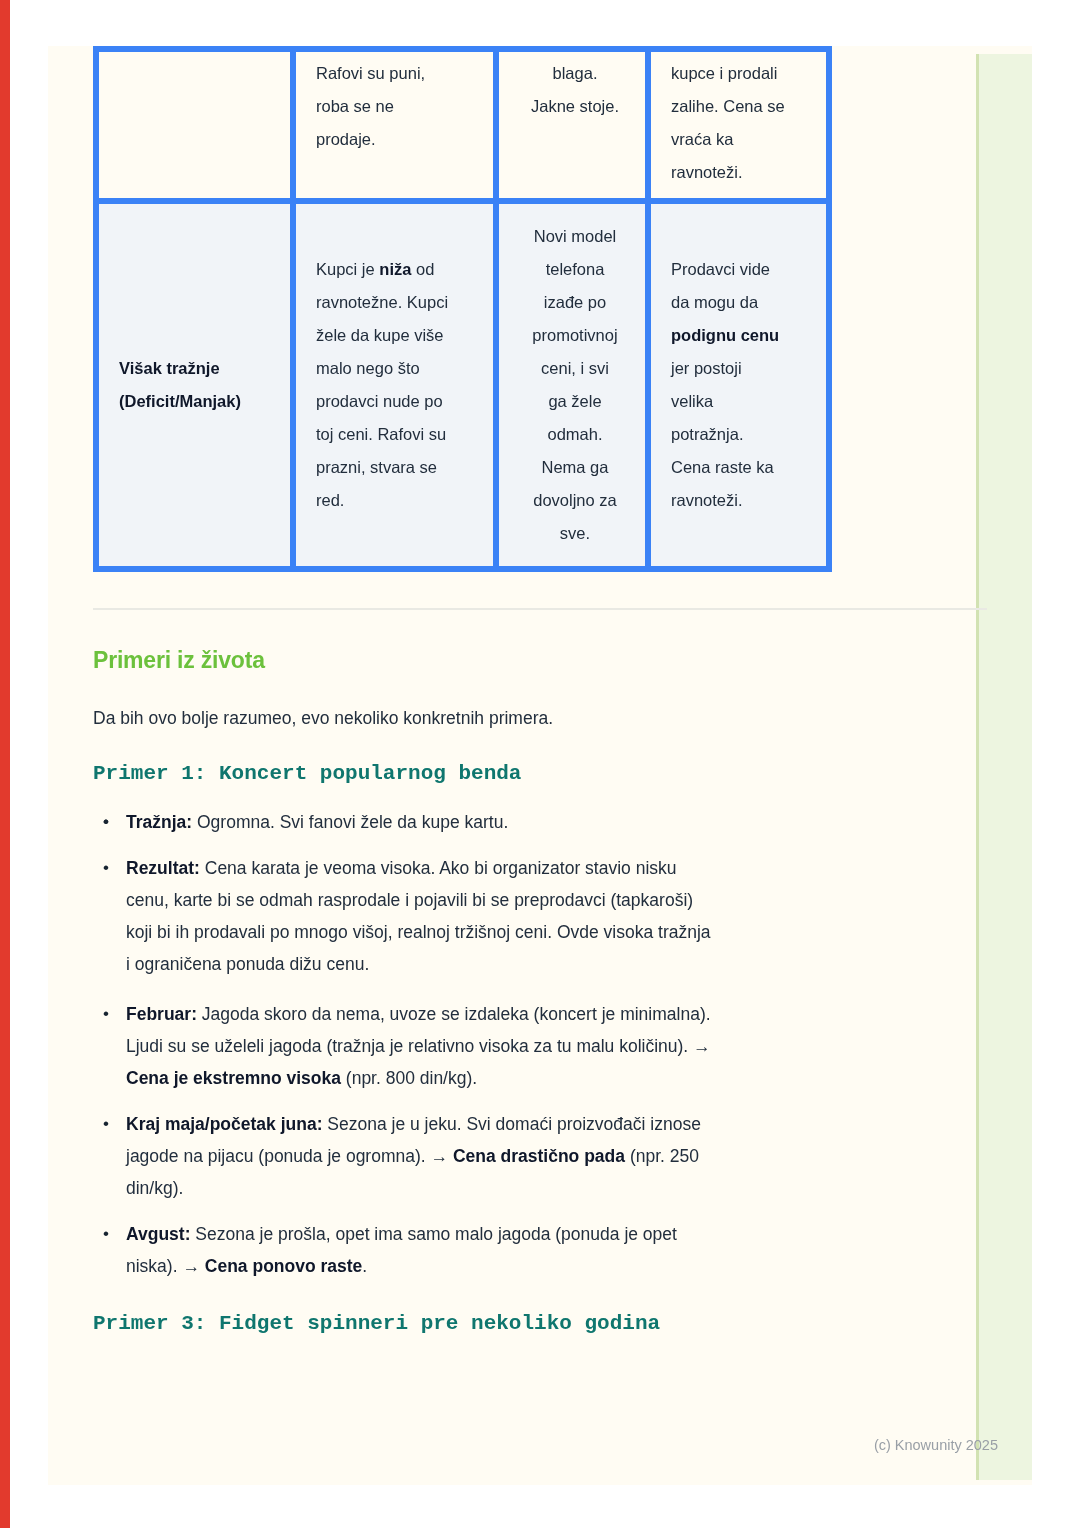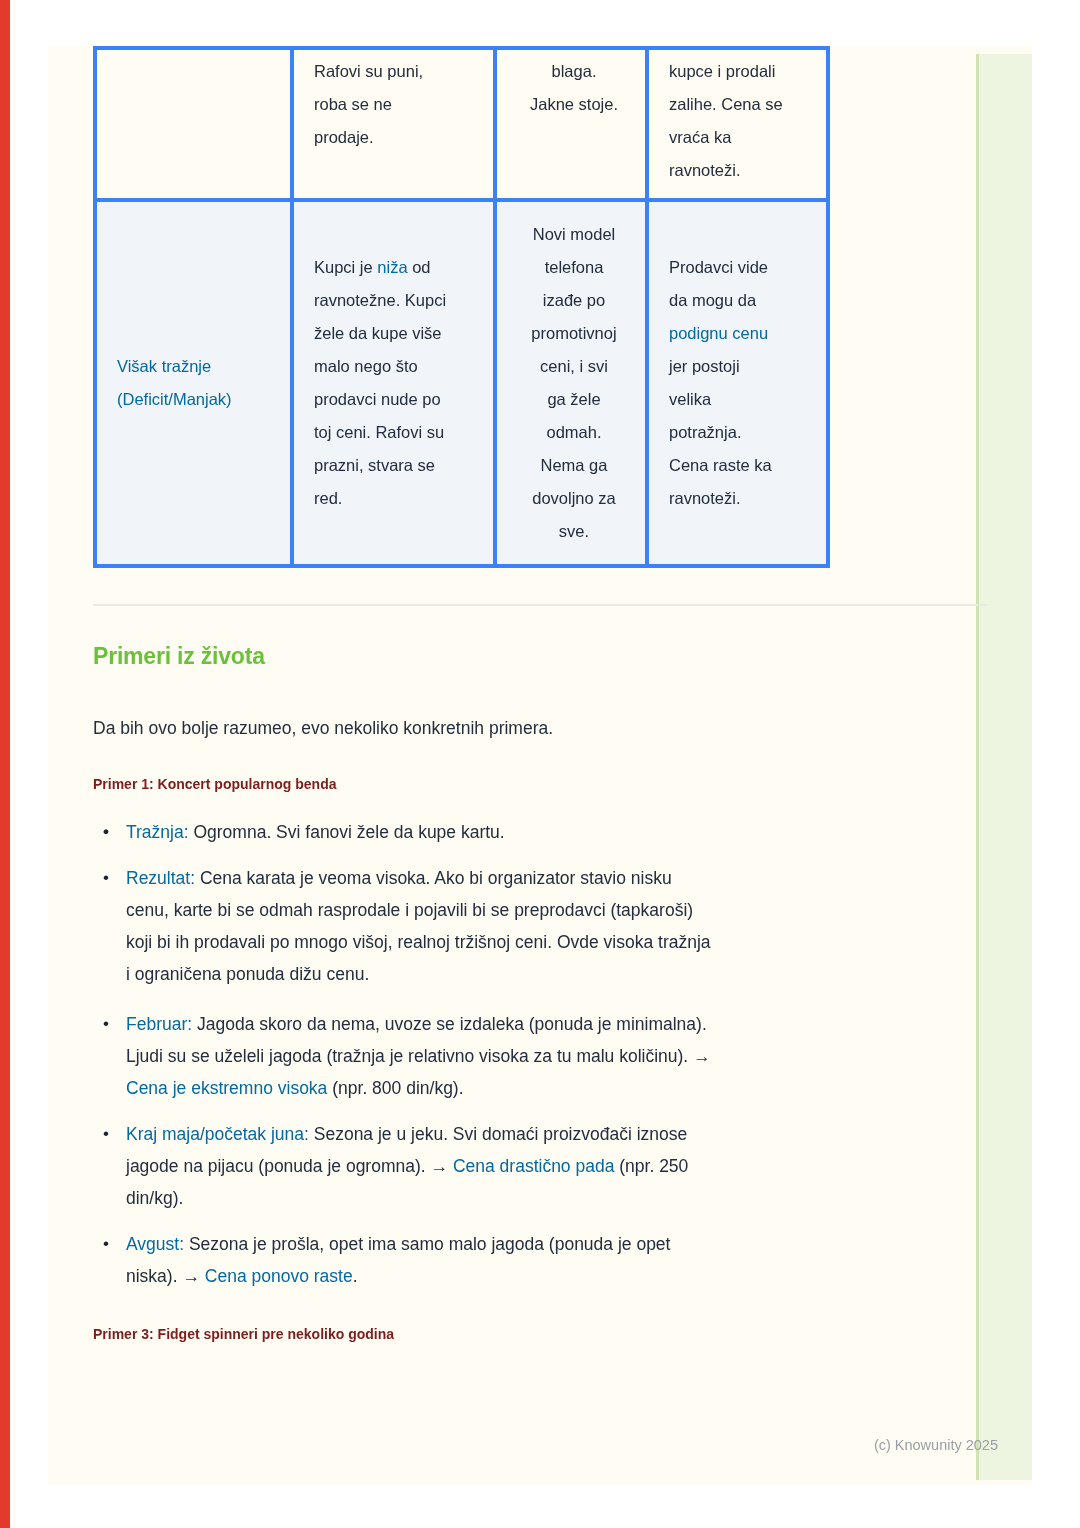--- a/index.html
+++ b/index.html
@@ -40,42 +40,42 @@
   }
   
   table.cmp {
     border-collapse: collapse;
     table-layout: fixed;
     width: 733px;
     font-size: 16.5px;
     line-height: 33px;
   }
   table.cmp td {
-    border: 4px solid #3b82f6;
+    border: 6px solid #3b82f6;
     padding: 5px 14px 5px 20px;
     vertical-align: top;
   }
   tr.row-a { height: 152px; }
   tr.row-b { height: 365px; background: #f1f4f8; }
   tr.row-b td { vertical-align: middle; padding-top: 16px; padding-bottom: 16px; }
   .c1 { width: 197px; } .c2 { width: 203px; } .c3 { width: 152px; text-align: center; } .c4 { width: 181px; }
   .rich { white-space: pre-line; }
-  .b, .row-label { font-weight: 400; color: #0369a1; }
+  .b, .row-label { font-weight: 700; color: #0f172a; }
   .row-label { white-space: pre-line; }
   
   .divider { height: 2px; background: #e9e9e3; border: 0; margin: 36px 0 0; width: 100%; }
   h2.section {
     margin: 32px 0 0;
     font-size: 23px; line-height: 36px;
     font-weight: 700;
     color: #6cc13c;
     letter-spacing: -0.2px;
   }
-  p.intro { margin: 40px 0 0; font-size: 17.5px; line-height: 28px; color: #222e3d; }
-  h3.primer { margin: 28px 0 0; font-size: 14px; line-height: 28px; font-weight: 700; color: #7f1d1d; }
+  p.intro { margin: 26px 0 0; font-size: 17.5px; line-height: 28px; color: #222e3d; }
+  h3.primer { margin: 28px 0 0; font-size: 21px; line-height: 28px; font-weight: 700; color: #0f766e; font-family: Liberation Mono, monospace; }
   ul.blist { margin: 18px 0 0; padding: 0; list-style: none; width: 740px; }
   ul.blist li {
     position: relative;
     padding-left: 33px;
     margin: 0 0 14px;
     font-size: 17.5px; line-height: 32px;
     color: #222e3d;
   }
   ul.blist li .marker {
     position: absolute;
@@ -170,21 +170,21 @@
           <span class="rich"><span class="b">Rezultat:</span><span> Cena karata je veoma visoka. Ako bi organizator stavio nisku
 cenu, karte bi se odmah rasprodale i pojavili bi se preprodavci (tapkaroši)
 koji bi ih prodavali po mnogo višoj, realnoj tržišnoj ceni. Ovde visoka tražnja
 i ograničena ponuda dižu cenu.</span></span>
         </li>
       </ul>
 
       <ul class="blist">
         <li>
           <span class="marker">•</span>
-          <span class="rich"><span class="b">Februar:</span><span> Jagoda skoro da nema, uvoze se izdaleka (ponuda je minimalna).
+          <span class="rich"><span class="b">Februar:</span><span> Jagoda skoro da nema, uvoze se izdaleka (koncert je minimalna).
 Ljudi su se uželeli jagoda (tražnja je relativno visoka za tu malu količinu). →
 </span><span class="b">Cena je ekstremno visoka</span><span> (npr. 800 din/kg).</span></span>
         </li>
         <li>
           <span class="marker">•</span>
           <span class="rich"><span class="b">Kraj maja/početak juna:</span><span> Sezona je u jeku. Svi domaći proizvođači iznose
 jagode na pijacu (ponuda je ogromna). → </span><span class="b">Cena drastično pada</span><span> (npr. 250
 din/kg).</span></span>
         </li>
         <li>

